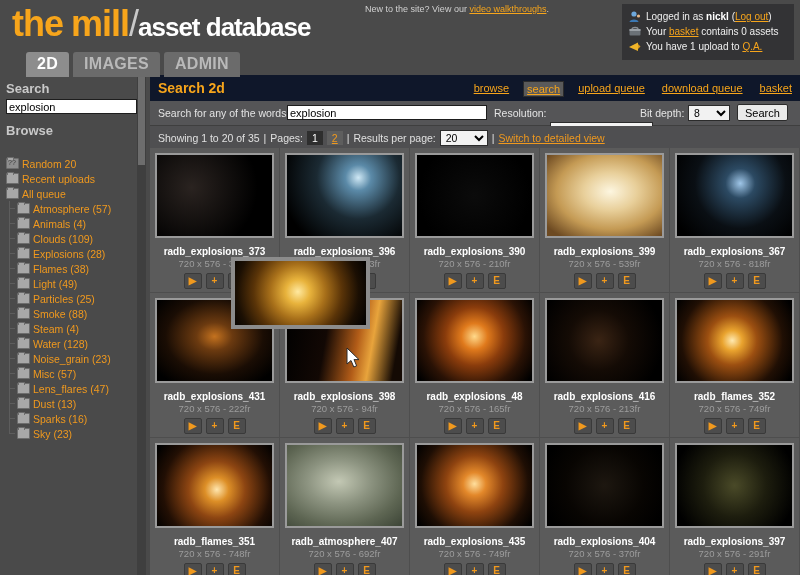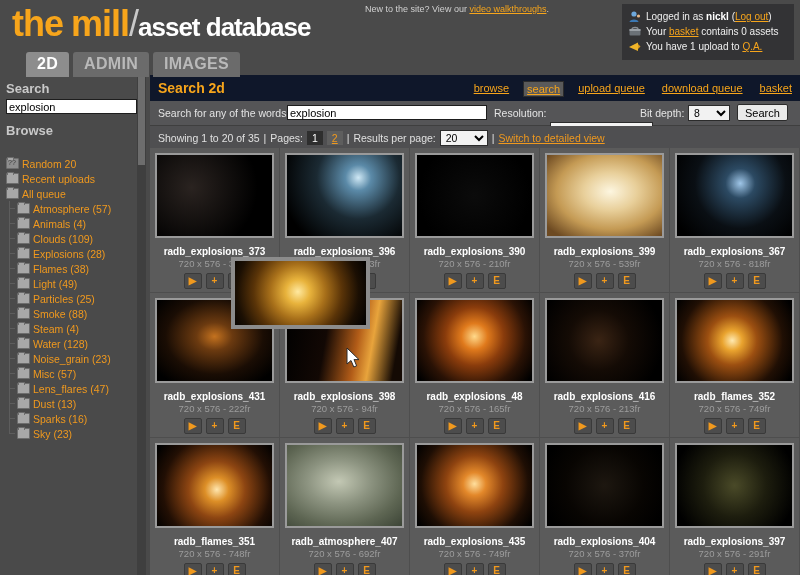--- a/index.html
+++ b/index.html
@@ -137,22 +137,22 @@
               <path d="M10 4 L12.5 6.5 L10 9 Z" fill="#d89a1c"></path>
             </svg>
         </span>
         <span>You have 1 upload to</span>&nbsp;<a href="#">Q.A.</a>
       </div>
     </div>
   </div>
 
   <div class="tabs">
     <div class="tab active">2D</div>
+    <div class="tab">IMAGES</div>
     <div class="tab">ADMIN</div>
-    <div class="tab">IMAGES</div>
   </div>
 
   <div class="content">
 
     <div class="sidebar">
       <div class="side-h">Search</div>
       <input class="side-search" type="text" value="explosion" style="">
       <div class="side-h browse-h">Browse</div>
       <div class="tree" id="tree">
           <div class="tnode">

